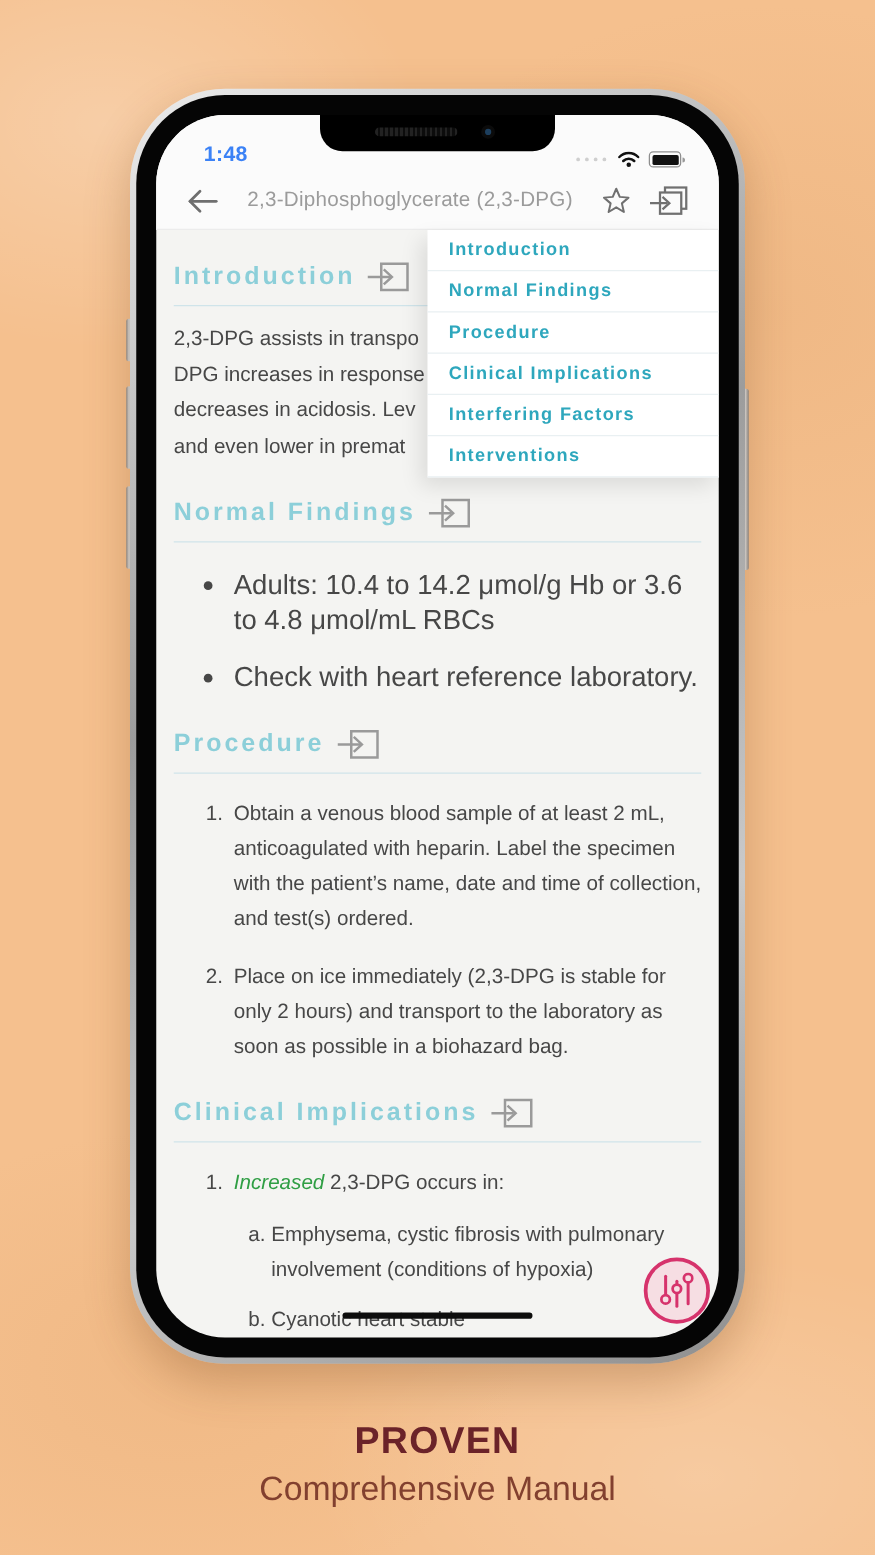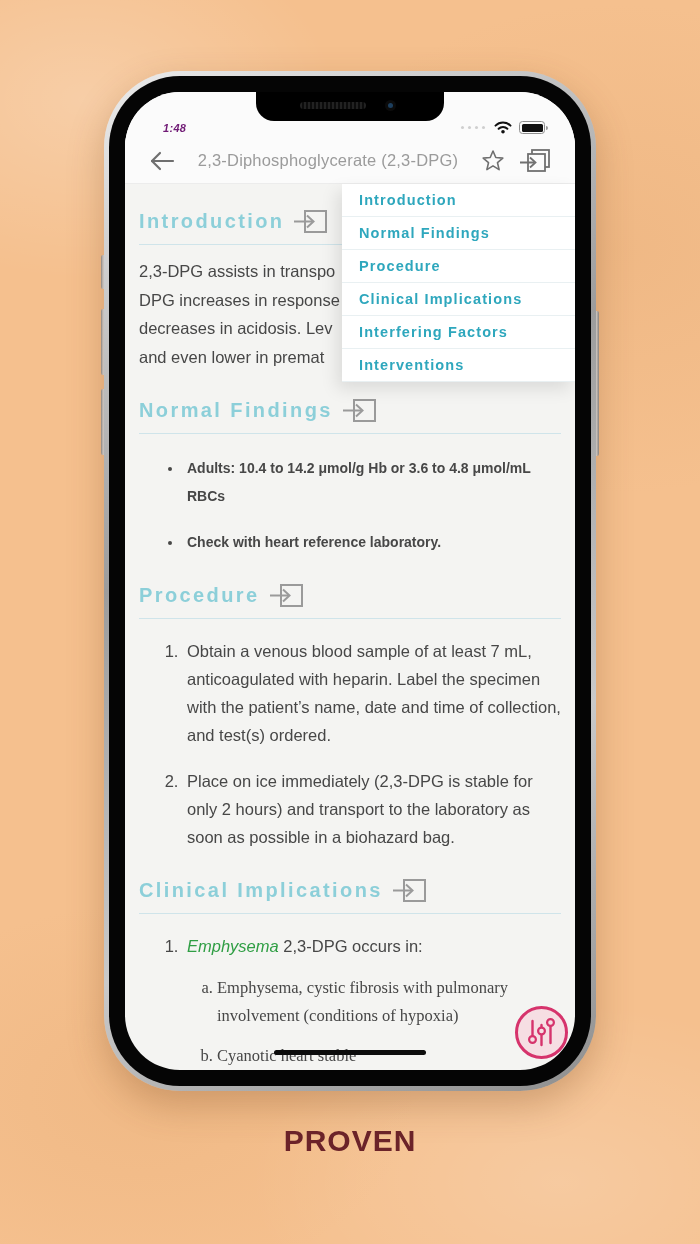--- a/index.html
+++ b/index.html
@@ -28,21 +28,21 @@
     position:relative; width:100%; height:100%; border-radius:76px; padding:5px;
     background:linear-gradient(150deg,#ececec,#9c9c9c 40%,#c9c9c9 70%,#8e8e8e);
     box-shadow:0 14px 36px rgba(110,60,20,.28);
   }
   .bezel { width:100%; height:100%; border-radius:71px; background:#050505; padding:16px; }
   .screen { position:relative; width:100%; height:100%; border-radius:55px; background:#f4f4f2; overflow:hidden; }
 
   
   .screen-top { background:#fbfbfb; }
   .statusbar { position:relative; height:46px; display:flex; align-items:flex-end; justify-content:space-between; padding:0 30px 4px 38px; }
-  .time { font-size:11px; font-weight:700; color:#701a75; letter-spacing:.3px;font-style:italic; }
+  .time { font-size:17px; font-weight:700; color:#3b82f6; letter-spacing:.3px; }
   .notch { position:absolute; top:0; left:50%; transform:translateX(-50%); width:188px; height:29px; background:#000; border-radius:0 0 18px 18px; }
   .speaker { position:absolute; top:10px; left:44px; width:66px; height:7px; border-radius:4px; background:repeating-linear-gradient(90deg,#222 0 2px,#0c0c0c 2px 4px); }
   .camera { position:absolute; top:8px; right:48px; width:11px; height:11px; border-radius:50%; background:#0b0b0b; }
   .camera::after { content:""; position:absolute; left:3px; top:3px; width:5px; height:5px; border-radius:50%; background:#1d3f5e; }
   .status-icons { display:flex; align-items:center; gap:7px; }
   .sig-dots { display:flex; gap:4px; margin-right:2px; }
   .sig-dots i { width:3px; height:3px; border-radius:50%; background:#cfcfcf; }
   .battery { position:relative; width:26px; height:13px; border:1.5px solid #8e8e8e; border-radius:3.5px; padding:1.5px; }
   .battery::before { content:""; display:block; width:100%; height:100%; border-radius:1.5px; background:#111; }
   .battery::after { content:""; position:absolute; right:-4px; top:3.5px; width:2px; height:4px; border-radius:0 2px 2px 0; background:#9a9a9a; }
@@ -53,38 +53,38 @@
 
   
   .content { padding:24px 14px 0; }
   .h2-row { display:flex; align-items:center; gap:10px; margin-top:26px; }
   .h2-row:first-child { margin-top:0; }
   .h2-text { font-size:20px; font-weight:700; letter-spacing:2.4px; color:var(--heading-teal,#8ccfd9); white-space:nowrap; }
   .rule { border:none; border-top:1px solid #cfe4ea; margin-top:9px; }
   .intro-lines { margin-top:12px; }
   .intro-lines div { font-size:16.5px; color:#474747; line-height:28.5px; white-space:nowrap; }
   ul.bullets { margin:20px 0 0; padding-left:44px; list-style:disc outside; }
-  ul.bullets li { font-size:14px; color:#474747; line-height:28px; margin-bottom:18px; padding-left:4px;font-weight:bold; }
+  ul.bullets li { font-size:22px; color:#474747; line-height:28px; margin-bottom:18px; padding-left:4px; }
   ol.steps { margin:18px 0 0; padding-left:44px; }
   ol.steps > li { font-size:16.5px; color:#474747; line-height:28px; margin-bottom:18px; padding-left:4px; }
-  ol.sub { margin:14px 0 0; padding-left:30px; list-style-type:lower-alpha;font-family:Liberation Serif, serif; }
+  ol.sub { margin:14px 0 0; padding-left:30px; list-style-type:lower-alpha; }
   ol.sub li { margin-bottom:12px; }
   .em-green { color:var(--emphasis-green,#2f9e44); font-style:italic; }
 
   
   .dropdown { position:absolute; top:92px; right:0; width:233px; background:#ffffff; box-shadow:-5px 7px 16px rgba(0,0,0,.10); z-index:5; }
   .menu-item { padding:8px 8px 8px 17px; font-size:14.5px; font-weight:700; letter-spacing:1.1px; color:var(--menu-teal,#2ea7bd); border-bottom:1px solid #e9f0f2; white-space:nowrap; cursor:pointer; }
 
   
   .fab { position:absolute; right:7px; bottom:11px; width:53px; height:53px; border-radius:50%; border:3px solid var(--fab-pink,#d6336c); background:#f6dee3; display:flex; align-items:center; justify-content:center; z-index:6; }
   .home-indicator { position:absolute; left:50%; bottom:15px; transform:translateX(-50%); width:152px; height:5px; border-radius:3px; background:#0d0d0d; z-index:7; }
 
   
   .caption { position:absolute; top:1124px; left:0; width:100%; text-align:center; }
-  .caption-title { font-size:30px; font-weight:800; letter-spacing:1px; color:var(--caption-title,#6b2329); }
+  .caption-title { font-size:30px; font-weight:800; letter-spacing:1px; color:var(--caption-title,#6b2329);margin-top:12px; }
   .caption-subtitle { margin-top:6px; font-size:27px; color:var(--caption-subtitle,#82402f); }
 
   svg { display:block; }
 </style>
 </head>
 <body>
 
 <div class="phone-wrap">
   <div class="side-btn btn-left mute"></div>
   <div class="side-btn btn-left vol-up"></div>
@@ -185,37 +185,37 @@
             <span style="cursor:pointer">
               <svg width="34" height="27" viewBox="0 0 34 27">
                 <rect x="11" y="3" width="21" height="21" fill="none" stroke="#9a9a9a" stroke-width="2"></rect>
                 <line x1="0" y1="13.5" x2="18" y2="13.5" stroke="#9a9a9a" stroke-width="2"></line>
                 <polyline points="13,7.5 19.5,13.5 13,19.5" fill="none" stroke="#9a9a9a" stroke-width="2"></polyline>
               </svg>
             </span>
           </div>
           <hr class="rule">
           <ol class="steps">
-              <li>Obtain a venous blood sample of at least 7 mL, anticoagulated with heparin. Label the specimen with the patient’s name, date and time of collection, and test(s) ordered.</li>
+              <li>Obtain a venous blood sample of at least 2 mL, anticoagulated with heparin. Label the specimen with the patient’s name, date and time of collection, and test(s) ordered.</li>
               <li>Place on ice immediately (2,3-DPG is stable for only 2 hours) and transport to the laboratory as soon as possible in a biohazard bag.</li>
             </ol>
 
           <div class="h2-row">
             <span class="h2-text">Clinical Implications</span>
             <span style="cursor:pointer">
               <svg width="34" height="27" viewBox="0 0 34 27">
                 <rect x="11" y="3" width="21" height="21" fill="none" stroke="#9a9a9a" stroke-width="2"></rect>
                 <line x1="0" y1="13.5" x2="18" y2="13.5" stroke="#9a9a9a" stroke-width="2"></line>
                 <polyline points="13,7.5 19.5,13.5 13,19.5" fill="none" stroke="#9a9a9a" stroke-width="2"></polyline>
               </svg>
             </span>
           </div>
           <hr class="rule">
           <ol class="steps">
-              <li><span class="em-green">Emphysema</span> 2,3-DPG occurs in:<ol class="sub">
+              <li><span class="em-green">Increased</span> 2,3-DPG occurs in:<ol class="sub">
                   <li>Emphysema, cystic fibrosis with pulmonary involvement (conditions of hypoxia)</li>
                   <li>Cyanotic heart stable</li>
                 </ol></li>
             </ol>
 
         </div>
 
         <div class="dropdown">
             <div class="menu-item">Introduction</div>
             <div class="menu-item">Normal Findings</div>
@@ -239,13 +239,14 @@
         </div>
 
         <div class="home-indicator"></div>
       </div>
     </div>
   </div>
 </div>
 
 <div class="caption">
   <div class="caption-title">PROVEN</div>
+  <div class="caption-subtitle">Comprehensive Manual</div>
 </div>
 
 </body></html>

